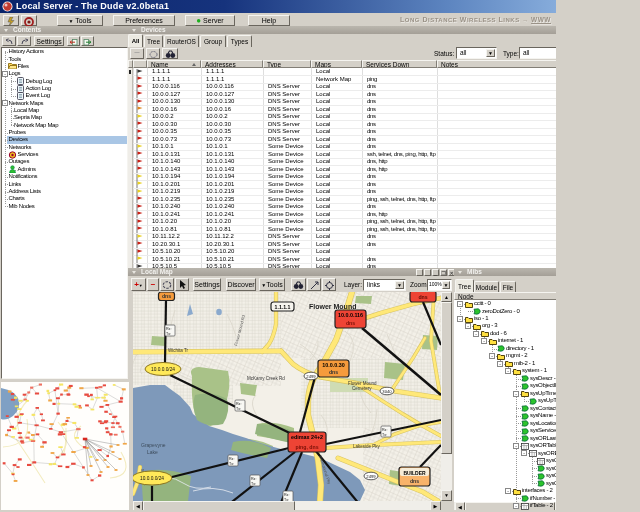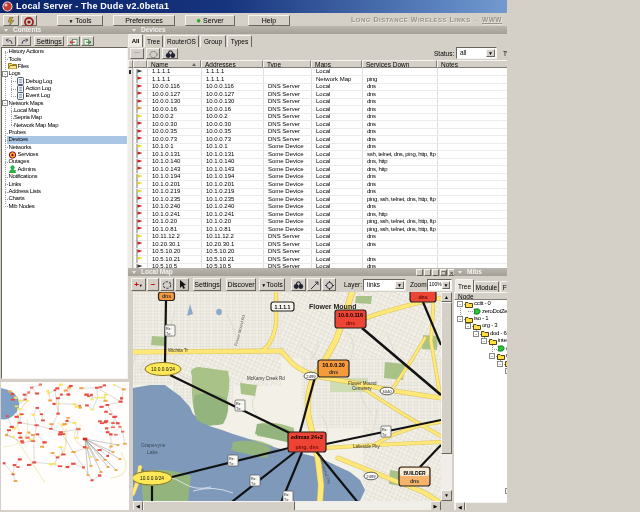--- a/index.html
+++ b/index.html
@@ -1,17 +1,17 @@
 <!DOCTYPE html>
 <html><head><meta charset="utf-8">
 <style>
 *{margin:0;padding:0;box-sizing:border-box;font-family:"Liberation Sans",sans-serif;}
 svg{display:block;margin:0 auto;}
 html,body{width:640px;height:512px;overflow:hidden;background:#d4d0c8;}
-#scr{position:absolute;top:0;left:0;width:507px;height:512px;background:#d4d0c8;overflow:hidden;}
+#scr{position:absolute;top:0;left:0;width:556px;height:512px;background:#d4d0c8;overflow:hidden;}
 .abs{position:absolute;}
 .btn{position:absolute;background:#d4d0c8;border-top:1px solid #f5f4f0;border-left:1px solid #f5f4f0;border-right:1px solid #6a665e;border-bottom:1px solid #6a665e;font-size:7px;color:#000;text-align:center;}
 .phead{position:absolute;height:8px;background:linear-gradient(180deg,#bab6ae,#a49f97);color:#f2f1ee;font-size:6.5px;line-height:8px;padding-left:13px;font-weight:bold;}
 .phead:before{content:"";position:absolute;left:4px;top:3px;border-left:2.5px solid transparent;border-right:2.5px solid transparent;border-top:3px solid #e8e6e0;}
 .tab{position:absolute;height:12px;background:#d4d0c8;border-top:1px solid #f5f4f0;border-left:1px solid #f5f4f0;border-right:1px solid #6a665e;border-radius:2px 2px 0 0;font-size:6.5px;text-align:center;line-height:12px;color:#000;}
 .sunk{border-top:1px solid #6a665e;border-left:1px solid #6a665e;border-right:1px solid #f5f4f0;border-bottom:1px solid #f5f4f0;background:#fff;}
 .combo{position:absolute;background:#fff;border-top:1px solid #6a665e;border-left:1px solid #6a665e;border-right:1px solid #f5f4f0;border-bottom:1px solid #f5f4f0;font-size:6.5px;line-height:9px;}
 .combo i{position:absolute;right:1px;top:1px;bottom:1px;width:9px;background:#d4d0c8;border-top:1px solid #f5f4f0;border-left:1px solid #f5f4f0;border-right:1px solid #6a665e;border-bottom:1px solid #6a665e;font-style:normal;font-size:5px;text-align:center;line-height:7px;}
 .cell{position:absolute;font-size:6px;color:#000;white-space:nowrap;overflow:hidden;}
 .svcc{letter-spacing:-0.3px;}

